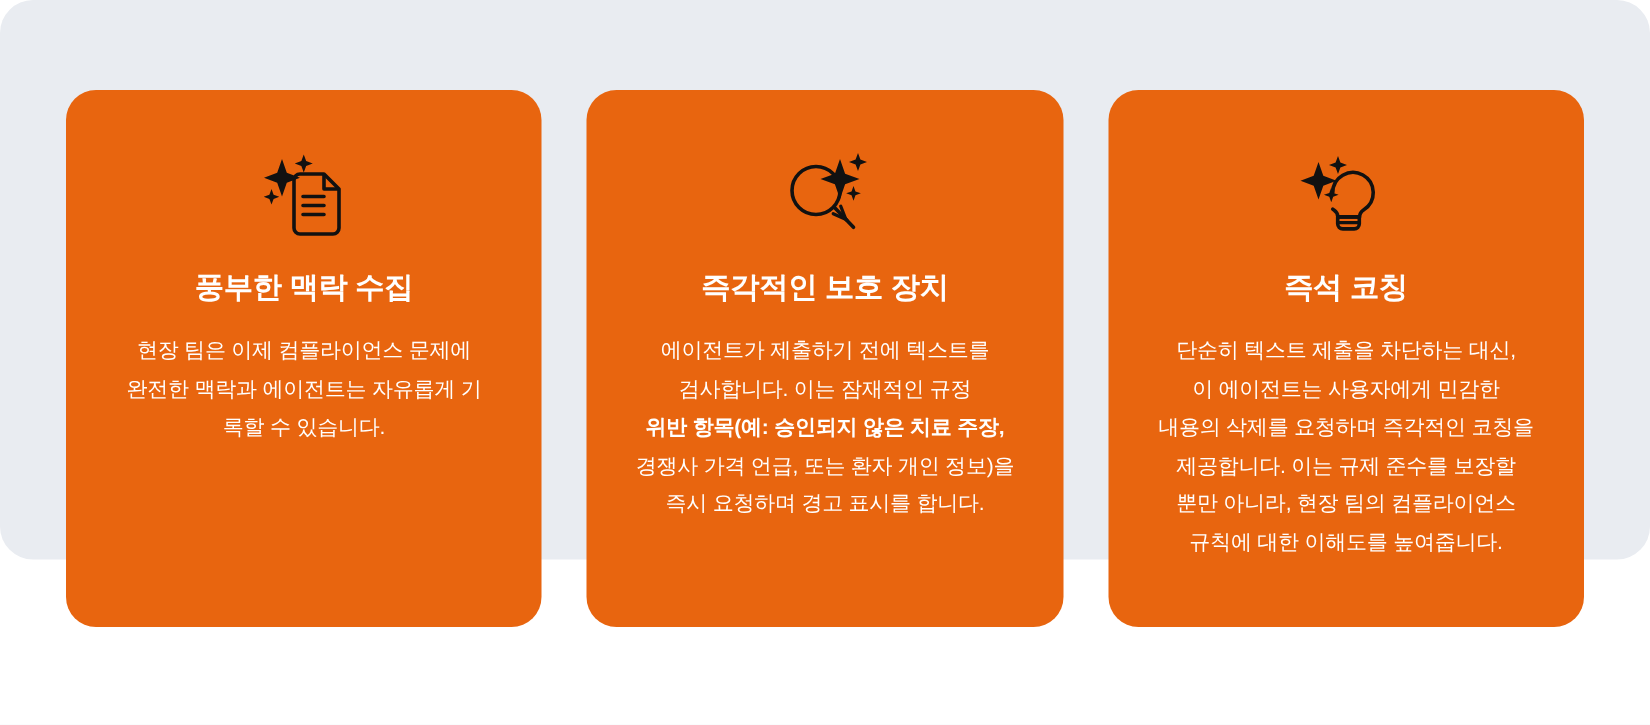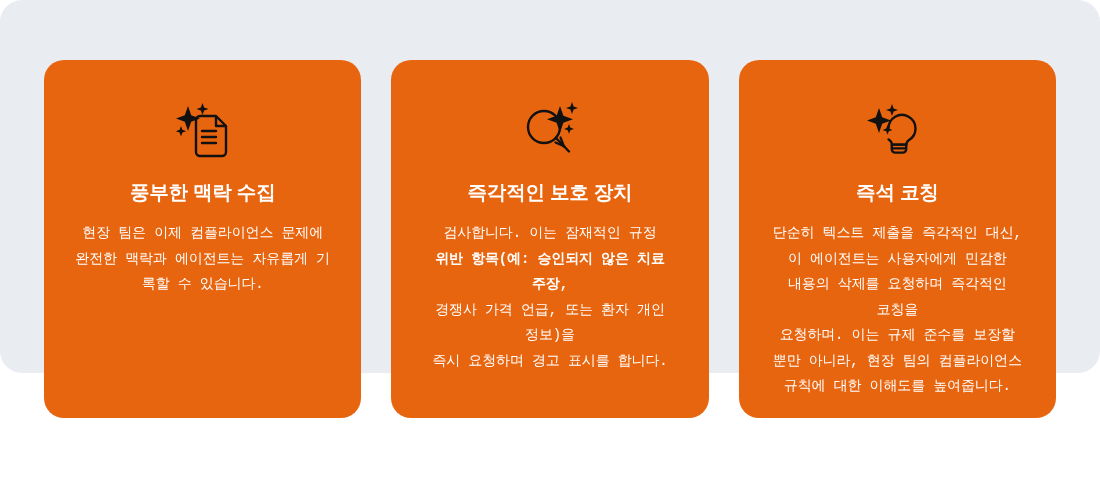--- a/index.html
+++ b/index.html
@@ -88,21 +88,21 @@
   .card-body {
     font-size: 14px;
     font-weight: 400;
     line-height: 25.5px;
     letter-spacing: -0.15px;
     color: #ffffff;
     margin: 0;
     max-width: 268px;
     word-break: keep-all;
   }
-  .card-body .ln { display: block; font-family: Liberation Mono, monospace; }
+  .card-body .ln { display: block; }
   .card-body .ln.bold { font-weight: 700; }
 </style>
 </head>
 <body>
 
 <div id="page-root">
   <div class="panel">
     <div class="cards-row">
 
       <div class="card">
@@ -130,44 +130,45 @@
             <circle cx="27" cy="27" r="16" stroke="#111111" stroke-width="2.4" fill="none"></circle>
             <path d="M39.5 38.5 L52 51.5" stroke="#111111" stroke-width="2.4" stroke-linecap="round"></path>
             <path d="M38.5 42.5 L47.5 46.5 M43.5 37.5 L47 46.5" stroke="#111111" stroke-width="2.2" stroke-linecap="round"></path>
             <path d="M43 6 L46.4 15.8 L56 19.3 L46.4 22.8 L43 32.6 L39.6 22.8 L30 19.3 L39.6 15.8 Z" fill="#111111"></path>
             <path d="M55 2 L56.6 6.4 L61 8 L56.6 9.6 L55 14 L53.4 9.6 L49 8 L53.4 6.4 Z" fill="#111111"></path>
             <path d="M52 24 L53.3 27.6 L56.9 28.9 L53.3 30.2 L52 33.8 L50.7 30.2 L47.1 28.9 L50.7 27.6 Z" fill="#111111"></path>
           </svg>
         </div>
         <div class="card-title">즉각적인 보호 장치</div>
         <div class="card-body">
+          <span class="ln">에이전트가 제출하기 전에 텍스트를</span>
           <span class="ln">검사합니다. 이는 잠재적인 규정</span>
           <span class="ln bold">위반 항목(예: 승인되지 않은 치료 주장,</span>
           <span class="ln">경쟁사 가격 언급, 또는 환자 개인 정보)을</span>
           <span class="ln">즉시 요청하며 경고 표시를 합니다.</span>
         </div>
       </div>
 
       <div class="card">
         <div class="card-icon">
           <svg viewBox="0 0 66 62" fill="none" xmlns="http://www.w3.org/2000/svg">
             <path d="M24.5 28.5 a13.5 13.5 0 1 1 20.5 11.5 c-1.8 1.2 -2.6 2.6 -2.6 4.6 h-14.5 c0 -2 -0.8 -3.4 -2.6 -4.6 a13.4 13.4 0 0 1 -0.8 -0.6" stroke="#111111" stroke-width="2.4" stroke-linecap="round" stroke-linejoin="round" fill="none"></path>
             <path d="M27.8 44.6 h14.4 v4.6 a3.4 3.4 0 0 1 -3.4 3.4 h-7.6 a3.4 3.4 0 0 1 -3.4 -3.4 z" stroke="#111111" stroke-width="2.4" stroke-linejoin="round" fill="none"></path>
             <path d="M28 48.4 h14" stroke="#111111" stroke-width="2.2" stroke-linecap="round"></path>
             <path d="M15 8 L18.2 17.2 L27 20.5 L18.2 23.8 L15 33 L11.8 23.8 L3 20.5 L11.8 17.2 Z" fill="#111111"></path>
             <path d="M28 4 L29.6 8.4 L34 10 L29.6 11.6 L28 16 L26.4 11.6 L22 10 L26.4 8.4 Z" fill="#111111"></path>
             <path d="M23.5 25 L24.8 28.6 L28.4 29.9 L24.8 31.2 L23.5 34.8 L22.2 31.2 L18.6 29.9 L22.2 28.6 Z" fill="#111111"></path>
           </svg>
         </div>
         <div class="card-title">즉석 코칭</div>
         <div class="card-body">
-          <span class="ln">단순히 텍스트 제출을 즉각적인 대신,</span>
+          <span class="ln">단순히 텍스트 제출을 차단하는 대신,</span>
           <span class="ln">이 에이전트는 사용자에게 민감한</span>
           <span class="ln">내용의 삭제를 요청하며 즉각적인 코칭을</span>
-          <span class="ln">요청하며. 이는 규제 준수를 보장할</span>
+          <span class="ln">제공합니다. 이는 규제 준수를 보장할</span>
           <span class="ln">뿐만 아니라, 현장 팀의 컴플라이언스</span>
           <span class="ln">규칙에 대한 이해도를 높여줍니다.</span>
         </div>
       </div>
 
     </div>
   </div>
 </div>
 
 </body></html>

